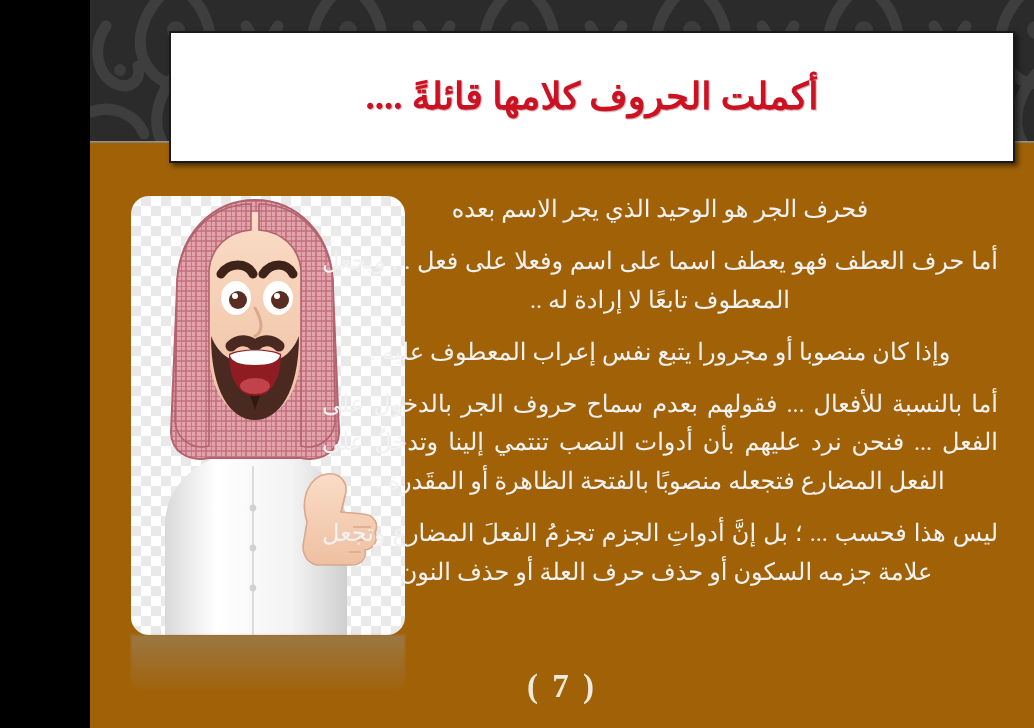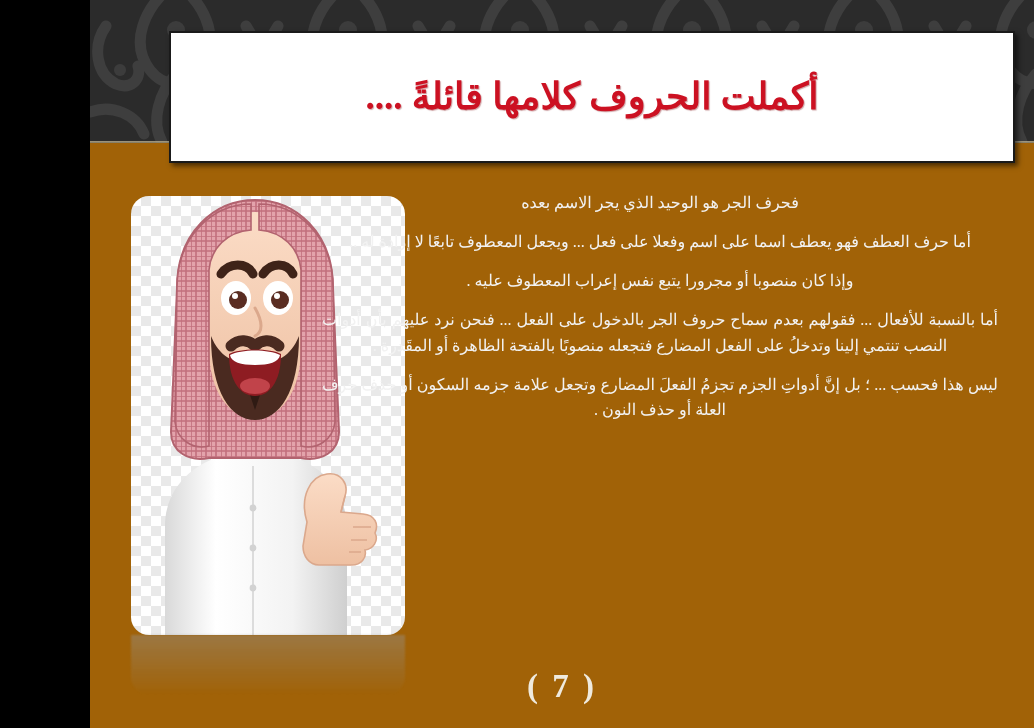--- a/index.html
+++ b/index.html
@@ -106,21 +106,21 @@
   #body-column {
     position: absolute;
     right: 36px;
     top: 190px;
     width: 676px;
     direction: rtl;
     text-align: right;
   }
   .para {
     color: #f2f2f2;
-    font-size: 16px;
+    font-size: 24px;
     line-height: 1.62;
     margin: 0 0 13px 0;
     direction: rtl;
     text-align: right;
     font-family: "Liberation Serif", "DejaVu Serif", serif;
   }
   .para.block { text-align: justify; text-align-last: center; font-family: Liberation Serif, serif; }
   .para.center { text-align: center; }
 
   

